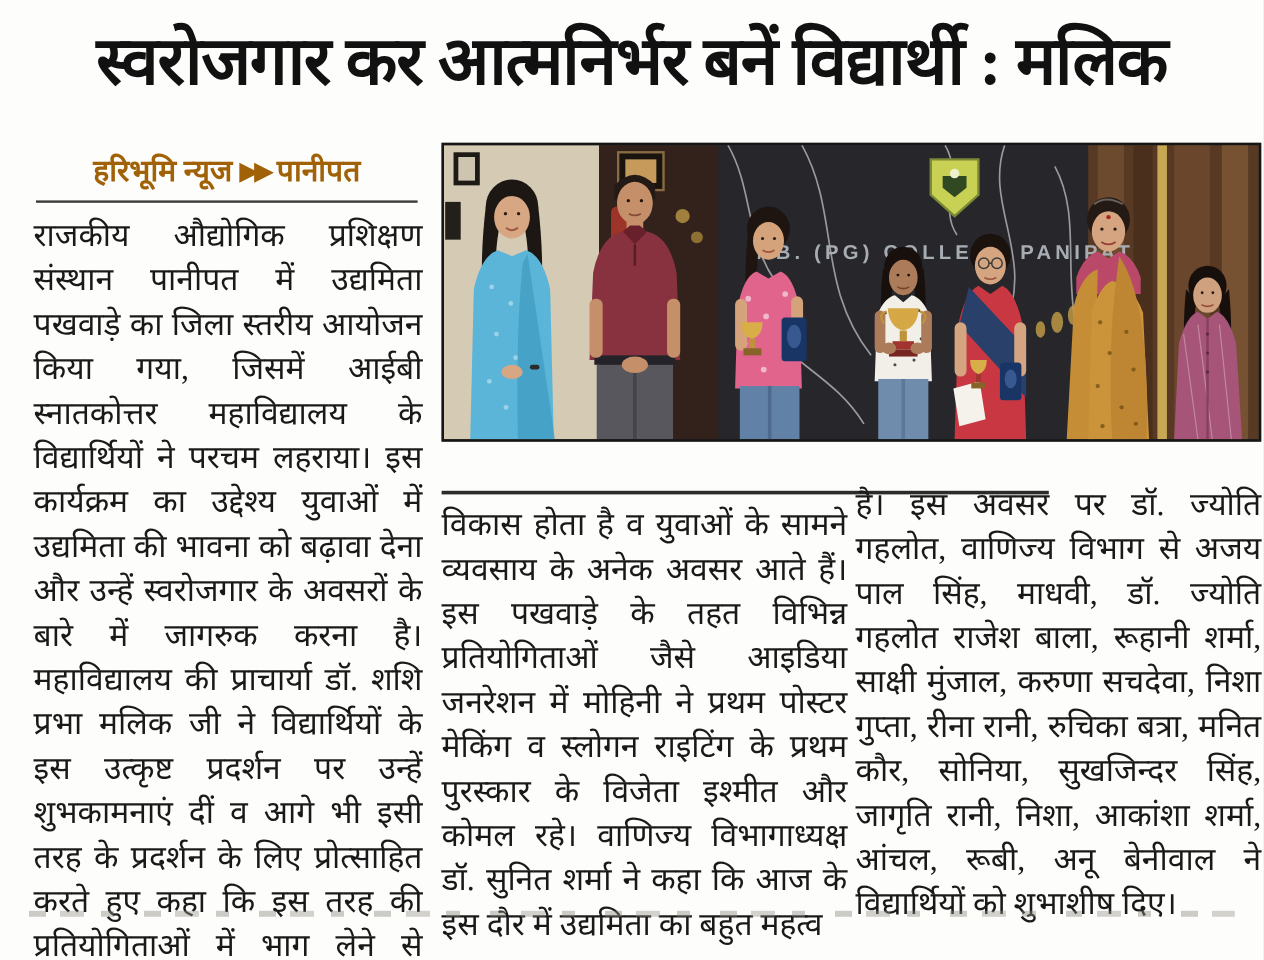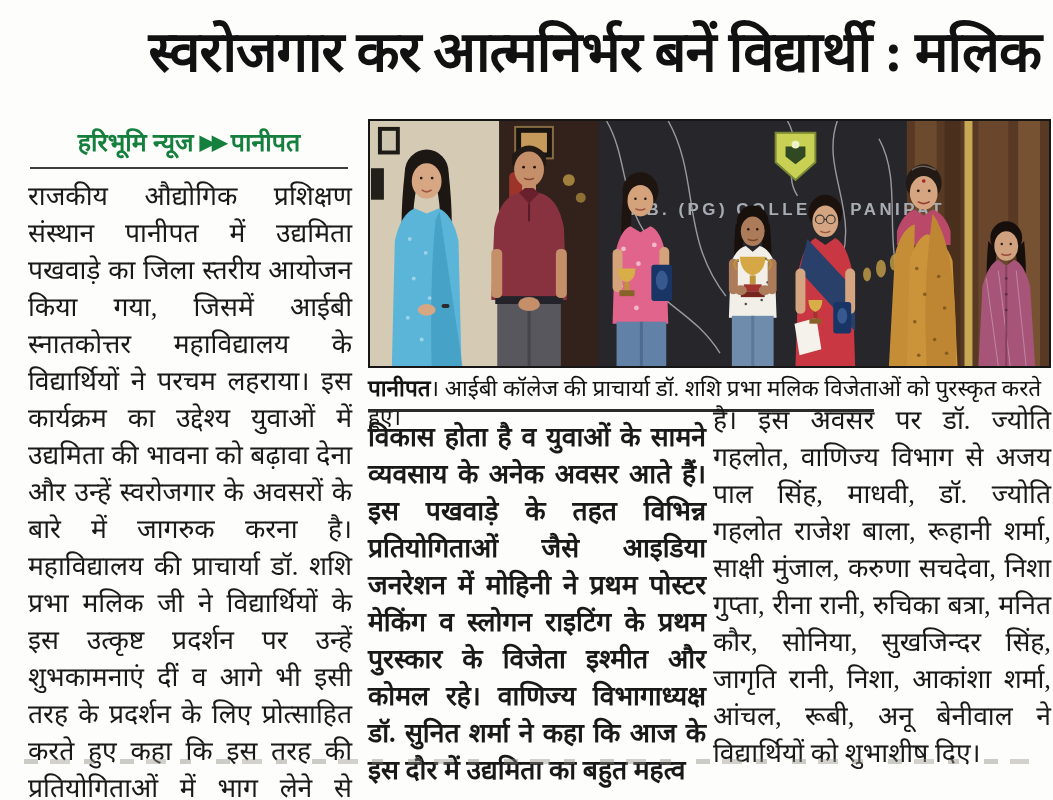--- a/index.html
+++ b/index.html
@@ -4,40 +4,40 @@
 <style>
   html,body{margin:0;padding:0;background:#e8e8e6;}
   .page{
     position:relative;width:1053px;height:800px;margin:0 auto;
     background:#fdfdfb;overflow:hidden;color:#1b1b1b;
     font-family:"Liberation Serif", serif;
   }
   
   .headline{
     position:absolute;top:10px;left:12px;width:1029px;
-    font-size:56px;font-weight:800;text-align:right;white-space:nowrap;
+    font-size:56px;font-weight:800;text-align:center;white-space:nowrap;
     letter-spacing:-1px;color:#111;line-height:1.5;margin:0;
   }
   
   .byline{
     position:absolute;left:28px;top:124px;width:322px;
-    text-align:center;font-weight:700;font-size:25px;color:#15803d;
+    text-align:center;font-weight:700;font-size:25px;color:#a16207;
   }
   .byline .arrows{font-size:20px;letter-spacing:-3px;position:relative;top:-2px;}
   .byline-rule{
     position:absolute;left:30px;top:167px;width:318px;height:0;
     border:none;border-top:2px solid #3c3c3c;margin:0;
   }
   
   .news-col{
     position:absolute;font-size:26.5px;line-height:37px;
     text-align:justify;text-justify:inter-word;color:#191919;margin:0;
   }
   .col-left  {left:28px; top:178px;width:324px;}
-  .col-mid   {left:368px;top:419px;width:338px;font-weight:bold;}
+  .col-mid   {left:368px;top:419px;width:338px;}
   .col-right {left:713px;top:402px;width:338px;}
   
   .photo-fig{
     position:absolute;left:368px;top:119px;width:683px;height:249px;
     margin:0;border:2px solid #161616;box-sizing:border-box;background:#2a2a2e;
   }
   .photo-fig svg{display:block;width:100%;height:100%;filter:saturate(.92);}
   
   .caption{
     position:absolute;left:368px;top:374px;width:685px;
@@ -279,22 +279,19 @@
           <line x1="650" y1="152" x2="660" y2="249"></line>
         </g>
         <line x1="640" y1="147" x2="640" y2="249" stroke="#8c3e60" stroke-width="2"></line>
         <circle cx="640" cy="160" r="1.3" fill="#5e2840"></circle>
           <circle cx="640" cy="176" r="1.3" fill="#5e2840"></circle>
         <circle cx="640" cy="192" r="1.3" fill="#5e2840"></circle>
       </g>
     </svg>
   </figure>
 
-  <div class="caption">
-    <span class="lead">पानीपत</span><span>। आईबी कॉलेज की प्राचार्या डॉ. शशि प्रभा मलिक विजेताओं को पुरस्कृत करते हुए।</span>
-  </div>
   <hr class="caption-rule">
 
   <p class="news-col col-mid">विकास होता है व युवाओं के सामने व्यवसाय के अनेक अवसर आते हैं। इस पखवाड़े के तहत विभिन्न प्रतियोगिताओं जैसे आइडिया जनरेशन में मोहिनी ने प्रथम पोस्टर मेकिंग व स्लोगन राइटिंग के प्रथम पुरस्कार के विजेता इश्मीत और कोमल रहे। वाणिज्य विभागाध्यक्ष डॉ. सुनित शर्मा ने कहा कि आज के इस दौर में उद्यमिता का बहुत महत्व</p>
   <p class="news-col col-right">है। इस अवसर पर डॉ. ज्योति गहलोत, वाणिज्य विभाग से अजय पाल सिंह, माधवी, डॉ. ज्योति गहलोत राजेश बाला, रूहानी शर्मा, साक्षी मुंजाल, करुणा सचदेवा, निशा गुप्ता, रीना रानी, रुचिका बत्रा, मनित कौर, सोनिया, सुखजिन्दर सिंह, जागृति रानी, निशा, आकांशा शर्मा, आंचल, रूबी, अनू बेनीवाल ने विद्यार्थियों को शुभाशीष दिए।</p>
 
   <div class="cutoff-row"></div>
 </div>
 
 </body></html>

